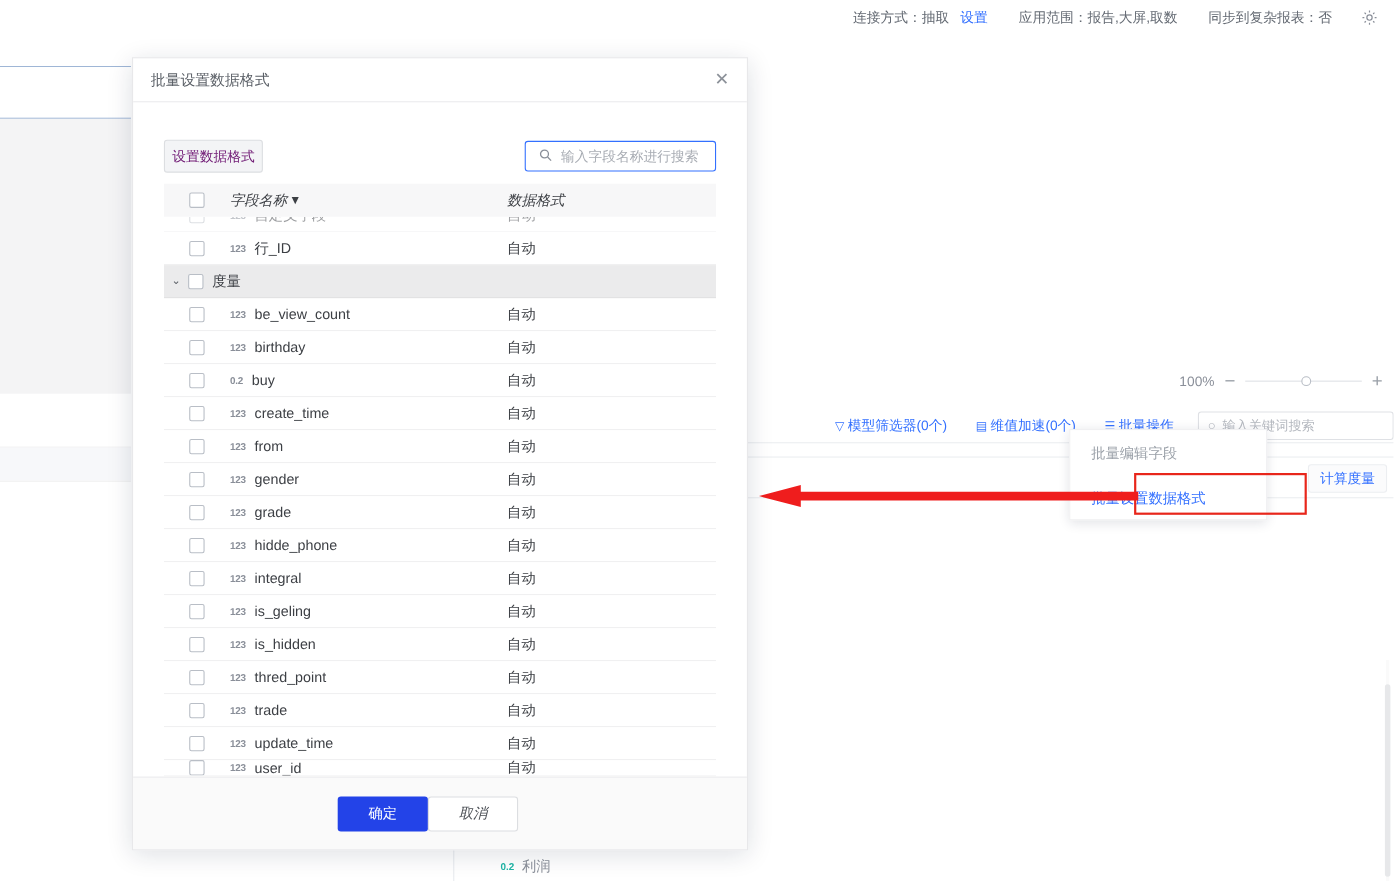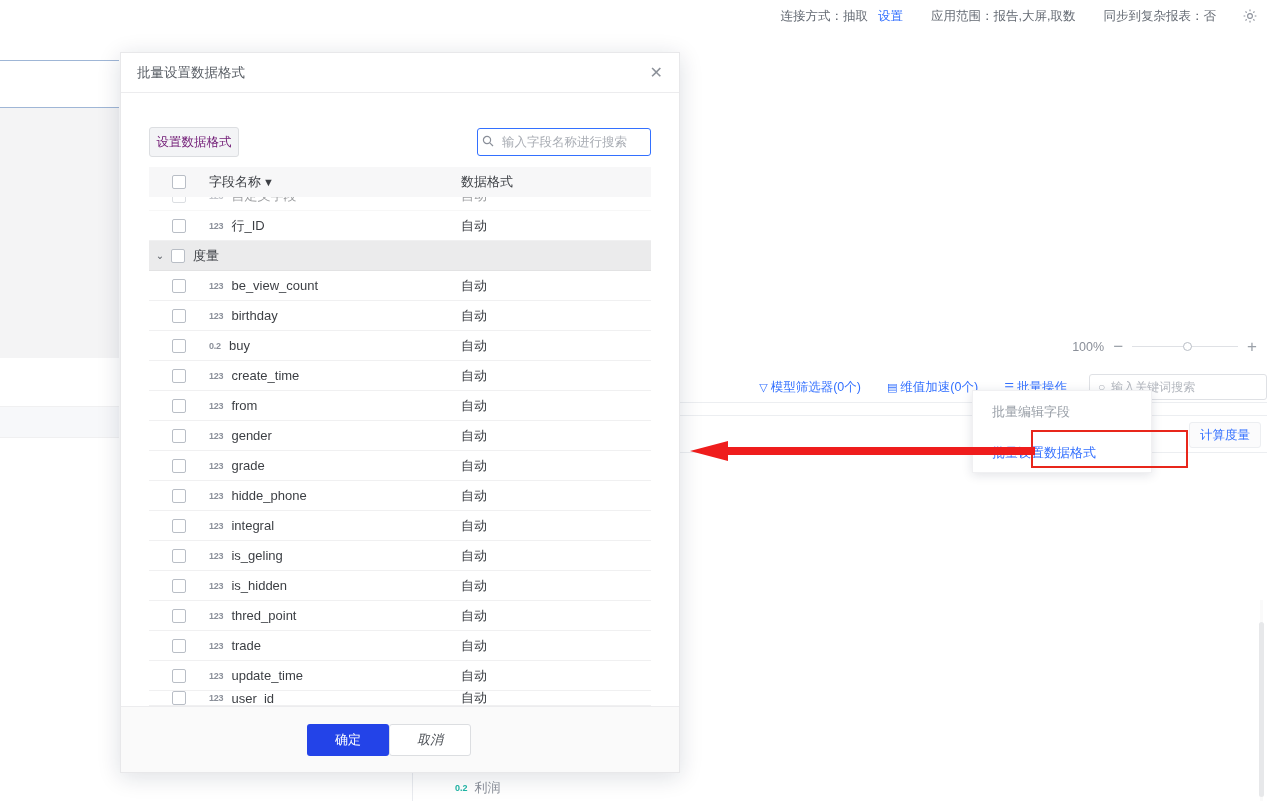--- a/index.html
+++ b/index.html
@@ -13,21 +13,21 @@
     font-size: 13px;
     color: #333;
   }
   #app { position: relative; width: 1267px; height: 801px; background: #ffffff; }
 
   
   .bg-topbar {
     position: absolute; left: 0; top: 0; width: 1267px; height: 32px;
     background: #ffffff;
     display: flex; align-items: center; justify-content: flex-end;
-    padding-right: 9px;
+    padding-right: 14px;
   }
   .bg-topbar .tb-item {
     font-size: 12.5px; color: #646a73; margin-left: 28px; white-space: nowrap;
   }
   .bg-topbar .tb-link { color: #3370ff; cursor: pointer; margin-left: 8px; }
   .gear-icon { margin-left: 26px; width: 16px; height: 16px; display:inline-block; position: relative; cursor: pointer; }
 
   
   .left-panel { position: absolute; left: 0; top: 60px; width: 119px; }
   .lp-tab {
@@ -128,33 +128,33 @@
     display: flex; align-items: center; justify-content: space-between;
     padding-top: 34px; padding-bottom: 10px;
   }
   .set-fmt-btn {
     width: 90px; height: 30px; border: 1px solid #dcdee1; border-radius: 3px;
     background: #f3f4f6; color: #701a75; font-size: 12.5px;
     display: flex; align-items: center; justify-content: center; cursor: not-allowed;
   }
   .fld-search {
     width: 174px; height: 28px; border: 1px solid #3370ff; border-radius: 3px;
-    display: flex; align-items: center; padding: 0 4px; background: #fff;
+    display: flex; align-items: center; padding: 0 12px; background: #fff;
   }
   .fld-search .mag2 { color: #8a8f99; font-size: 12px; margin-right: 6px; }
   .fld-search input {
     border: 0; outline: 0; width: 100%; font-size: 12.5px; color: #4a4e54;
     font-family: "Liberation Sans", "DejaVu Sans", sans-serif; background: transparent;
   }
   .fld-search input::placeholder { color: #a9adb4; }
 
   
   .tbl-head {
     height: 30px; background: #f7f7f8; display: flex; align-items: center;
-    font-size: 13px; color: #3c3f44; position: relative; z-index: 3;
+    font-size: 13px; color: #3c3f44; position: relative; z-index: 3; font-style: italic;
   }
   .cb {
     width: 14px; height: 14px; border: 1px solid #b9bec6; border-radius: 2px;
     background: #fff; flex: 0 0 14px; cursor: pointer;
   }
   .col-cb { width: 60px; display: flex; justify-content: center; flex: 0 0 60px; }
   .col-name { flex: 1 1 auto; display: flex; align-items: center; }
   .col-fmt { width: 190px; flex: 0 0 190px; }
   .filter-ic { margin-left: 2px; font-size: 11px; color: #3c3f44; }
 

